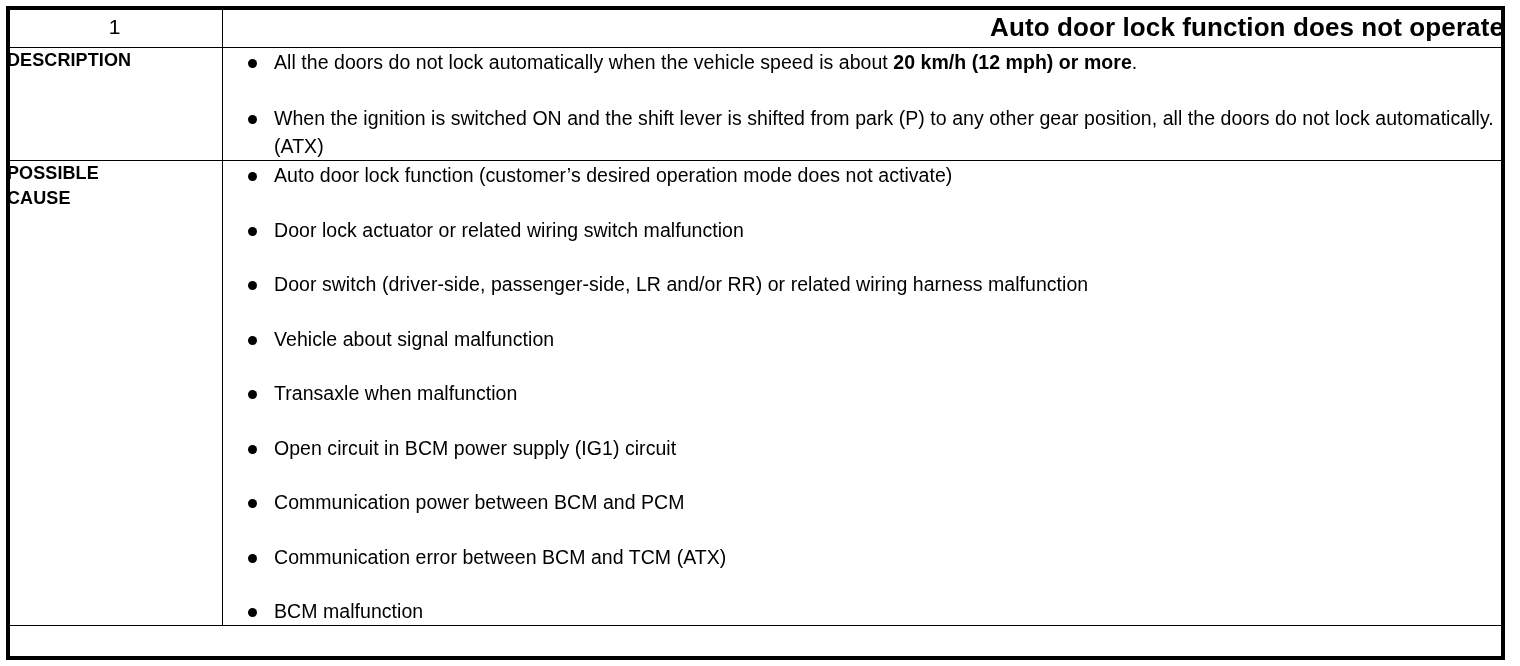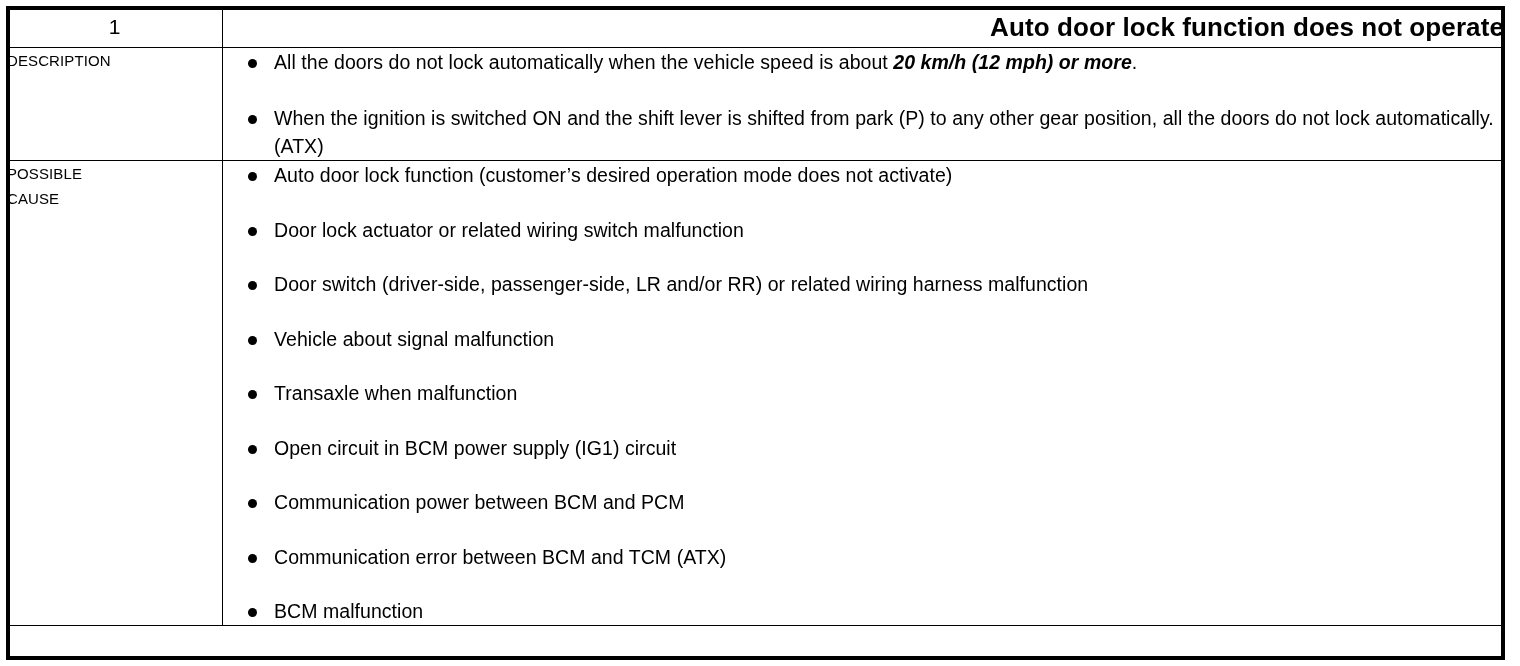--- a/index.html
+++ b/index.html
@@ -63,22 +63,22 @@
   .hdr-title {
     text-align: right;
     font-size: 26px;
     line-height: 40px;
     font-weight: 700;
     letter-spacing: 0.1px;
   }
 
   
   .cell-label {
-    font-size: 15px;
-    font-weight: 400;
+    font-size: 18px;
+    font-weight: 700;
     padding-left: 9px;
     line-height: 25px;
     letter-spacing: 0.1px;
   }
   .label-desc {
     vertical-align: middle;
   }
   .label-cause {
     vertical-align: middle;
   }
@@ -120,21 +120,21 @@
 
   
   .cell-cause {
     padding-top: 11px;
     padding-bottom: 8px;
   }
   .cell-cause .bullet-item + .bullet-item {
     margin-top: 26.5px;
   }
 
-  .b { font-weight: 700; font-style: italic; }
+  .b { font-weight: 700; }
 </style>
 </head>
 <body>
 
 <div class="page">
 
   <table class="dtc-table">
     <colgroup>
       <col class="col-label">
       <col>

